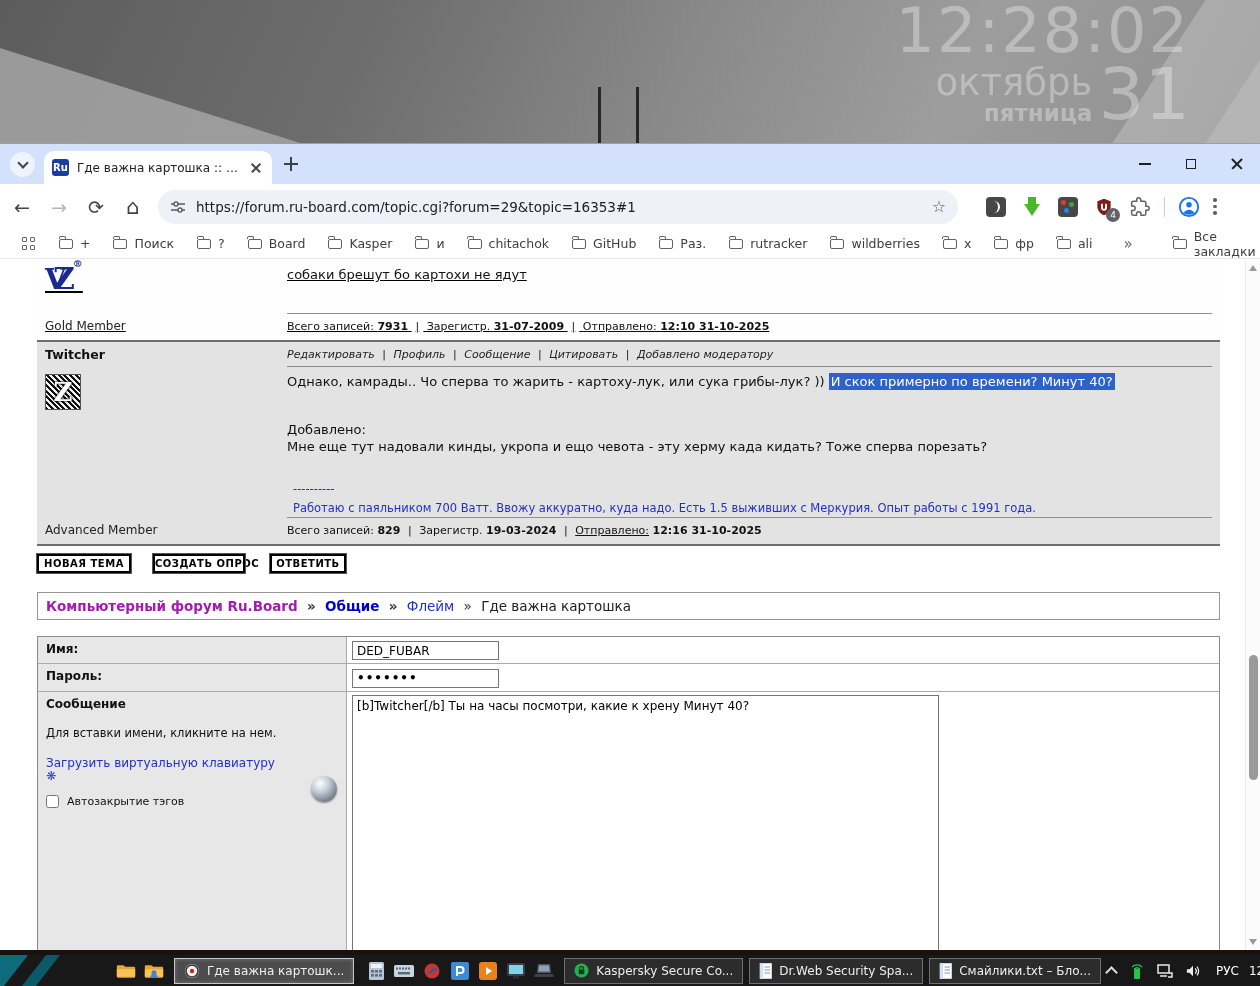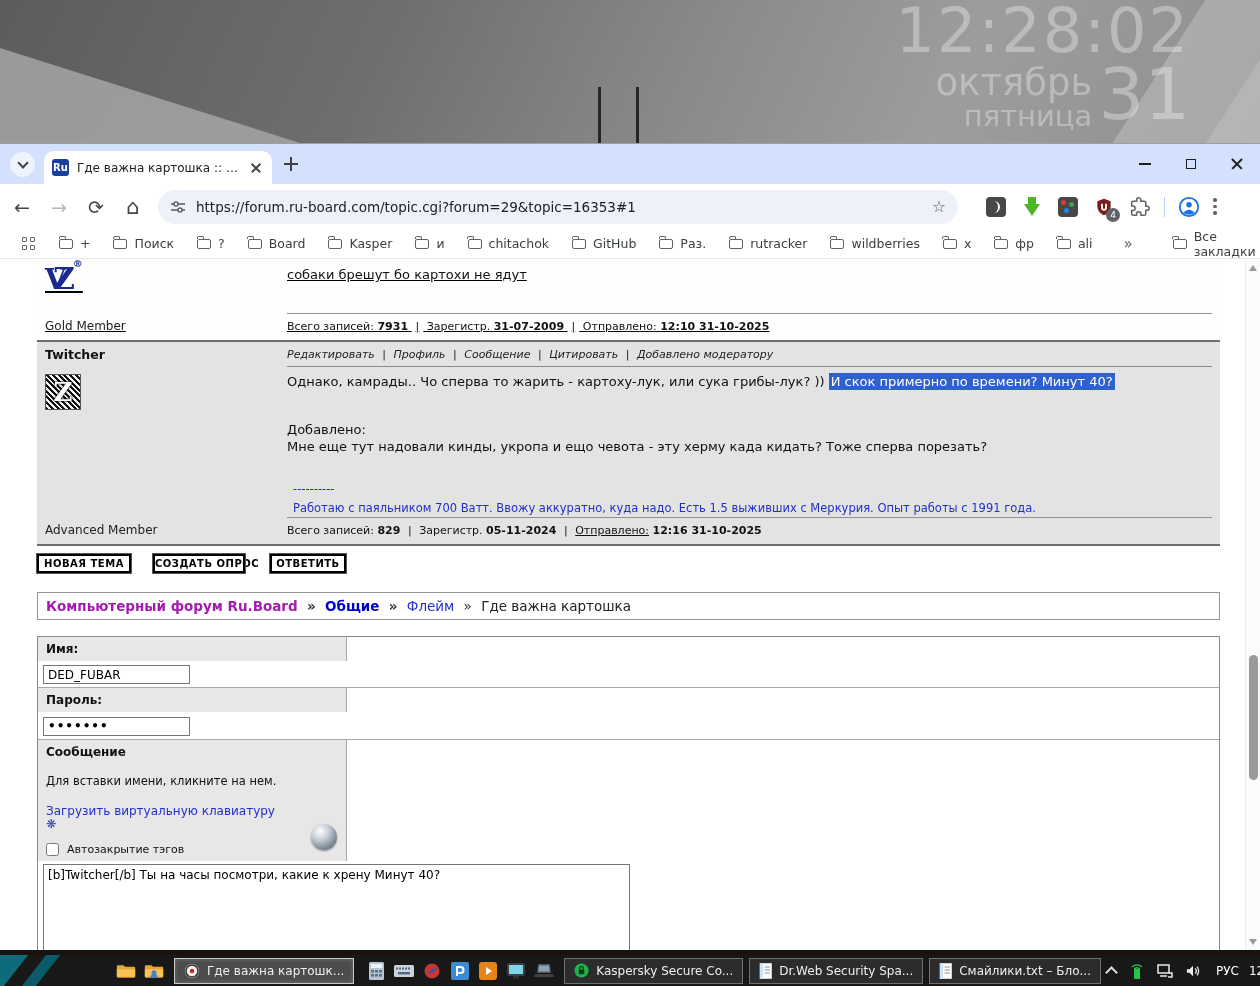--- a/index.html
+++ b/index.html
@@ -13,21 +13,21 @@
   .desk-band-right { position:absolute; right:-120px; top:-40px; width:260px; height:420px;
     background:rgba(255,255,255,.22); transform:rotate(33deg); }
   .desk-band-right2 { position:absolute; right:-40px; top:-60px; width:90px; height:420px;
     background:rgba(255,255,255,.15); transform:rotate(33deg); }
   .antenna { position:absolute; bottom:0; width:3px; height:56px; background:#262626; }
   .clock { position:absolute; right:70px; top:0; text-align:right; color:rgba(255,255,255,.33); line-height:1; }
   .clock-time { font-size:62px; letter-spacing:2px; }
   .clock-sub { display:flex; align-items:flex-start; justify-content:flex-end; margin-top:2px; }
   .clock-md { text-align:right; margin-right:6px; }
   .clock-month { font-size:37px; }
-  .clock-weekday { font-size:29px; margin-top:1px; }
+  .clock-weekday { font-size:23px; margin-top:1px;font-weight:bold; }
   .clock-day { font-size:72px; margin-top:-6px; }
 
   
   #browser { position:absolute; top:143px; left:0; width:1260px; height:807px; background:#fff; border-top:1px solid #9aa0a6; }
 
   
   .tabstrip { position:relative; height:40px; background:#d3e1fd; }
   .tab-search { position:absolute; left:10px; top:8px; width:25px; height:25px; border-radius:50%; background:#eef3fe; display:flex; align-items:center; justify-content:center; }
   .chev-down { width:8px; height:8px; border-right:2px solid #444; border-bottom:2px solid #444; transform:rotate(45deg); margin-top:-4px; }
   .tab { position:absolute; left:44px; top:7px; width:228px; height:33px; background:#fff; border-radius:10px 10px 0 0; display:flex; align-items:center; padding:14px 8px; }
@@ -122,21 +122,21 @@
   .fbtn.w2 { width:92px; margin-left:9px; }
   .fbtn.w3 { width:76px; margin-left:12px; }
 
   .crumbbox { margin-top:19px; border:1px solid #949494; padding:5px 8px; font-size:13.5px; color:#222; background:#fff; }
   .crumbbox .root { color:#a21caf; font-weight:bold; text-decoration:none;margin-top:28px; }
   .crumbbox .sec { color:#0000cc; font-weight:bold; text-decoration:none; }
   .crumbbox .flm { color:#2230c8; text-decoration:none; }
   .crumbbox .sep { margin:0 5px; font-weight:bold; color:#333; }
 
   .formtbl { margin-top:16px; border:1px solid #8a8a8a; background:#fff; }
-  .frow { display:flex; border-bottom:1px solid #aaa;flex-direction:column; }
+  .frow { display:flex; border-bottom:1px solid #aaa; }
   .frow:last-child { border-bottom:none; }
   .fcell-l { width:309px; flex:0 0 auto; background:#e7e7e7; border-right:1px solid #aaa; padding:5px 8px; font-size:12px; font-weight:bold; color:#111; position:relative; }
   .fcell-r { flex:1; background:#fff; padding:3px 5px; }
   .tinput { width:147px; height:19px; border:1px solid #767676; font-size:12px; padding:1px 4px; font-family:"DejaVu Sans", sans-serif; }
   .pw { letter-spacing:1px; font-weight:bold; }
   .hint { font-weight:normal; font-size:11.5px; margin-top:15px; }
   .vkb { display:block; font-weight:normal; font-size:12px; color:#2230c8; text-decoration:none; margin-top:16px; }
   .vkb-ic { color:#2a3ec0; font-size:12px; line-height:1; }
   .acrow { margin-top:13px; display:flex; align-items:center; font-weight:normal; font-size:11px; }
   .acrow input { width:13px; height:13px; margin-right:8px; }
@@ -416,21 +416,21 @@
               <div>Мне еще тут надовали кинды, укропа и ещо чевота - эту херму када кидать? Тоже сперва порезать?</div>
               <div class="sigdiv">----------</div>
               <div class="sig">Работаю с паяльником 700 Ватт. Ввожу аккуратно, куда надо. Есть 1.5 выживших с Меркурия. Опыт работы с 1991 года.</div>
             </div>
             <div class="hr"></div>
             <div class="pfoot">
               <span>Всего записей:</span>
               <b>829</b>
               <span class="pipe">|</span>
               <span>Зарегистр.</span>
-              <b>05-11-2024</b>
+              <b>19-03-2024</b>
               <span class="pipe">|</span>
               <span class="u">Отправлено:</span>
               <b>12:16 31-10-2025</b>
             </div>
           </div>
         </div>
       </div>
 
       <div class="btnrow">
         <div class="fbtn">НОВАЯ ТЕМА</div>

